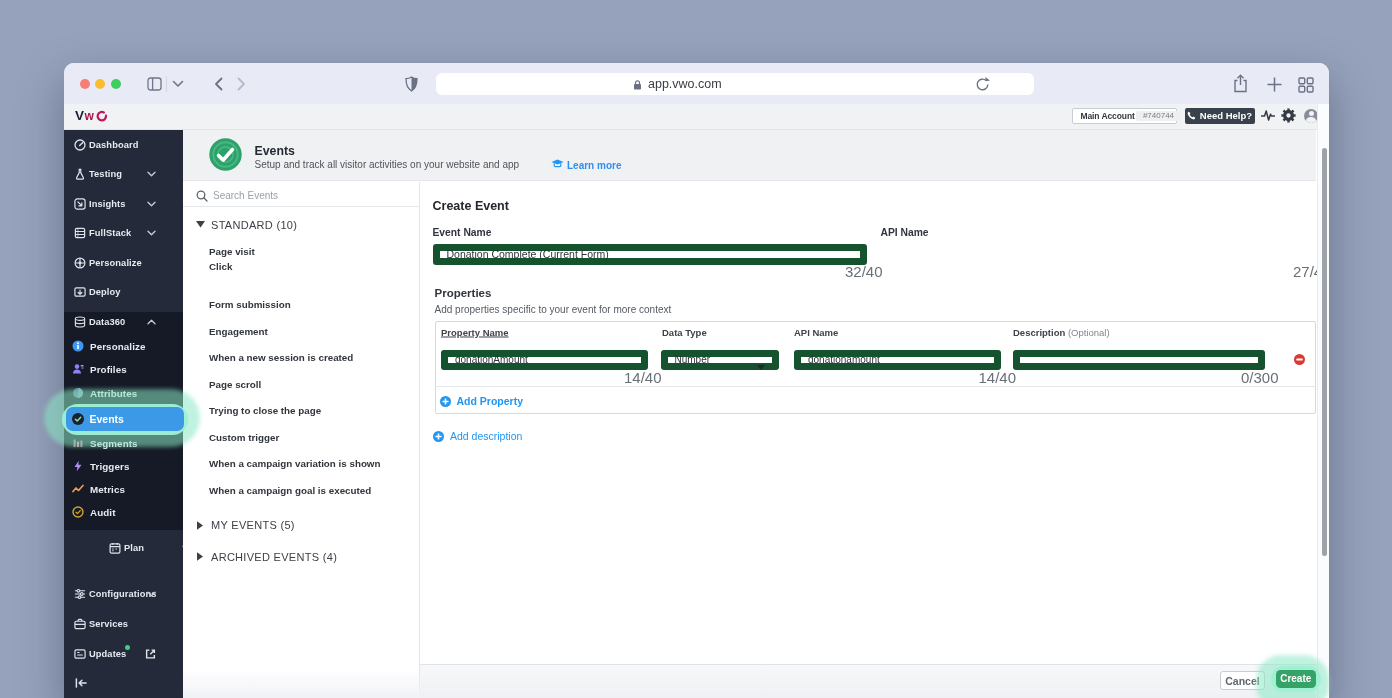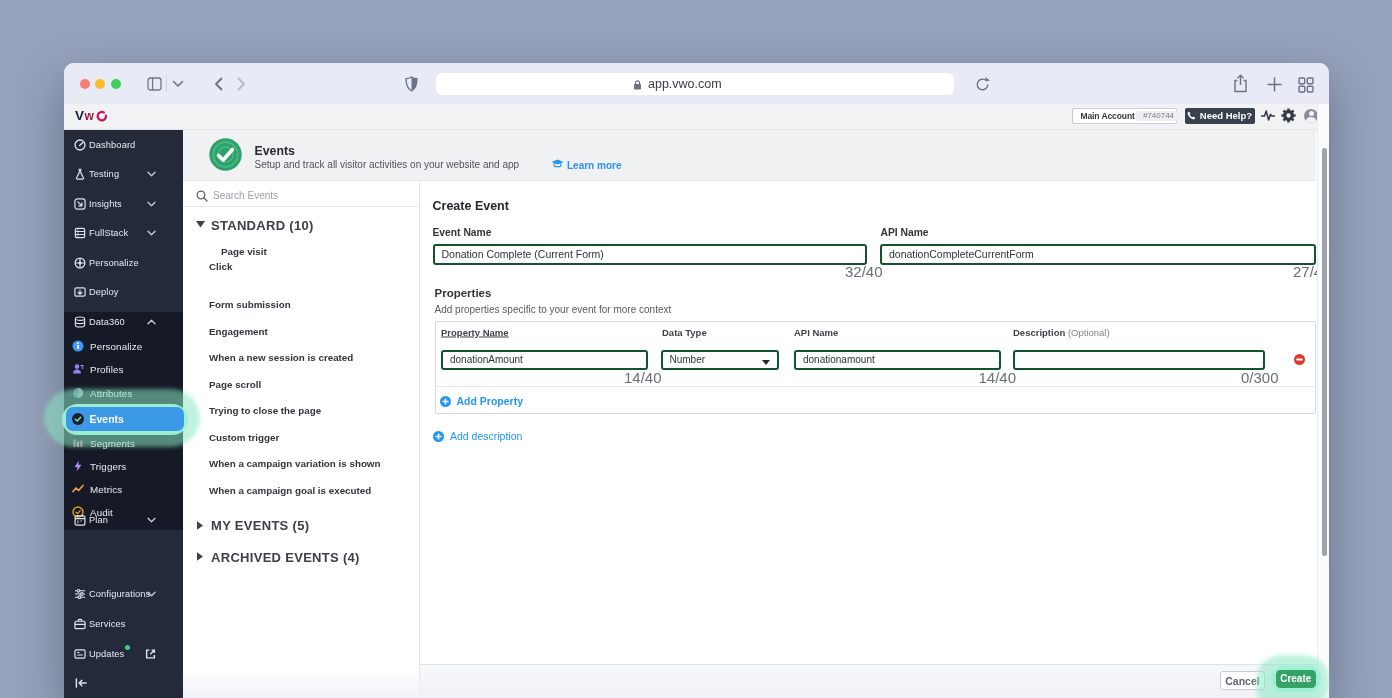--- a/index.html
+++ b/index.html
@@ -5,42 +5,42 @@
   * { margin:0; padding:0; box-sizing:border-box; }
   html,body { width:1392px; height:698px; overflow:hidden; }
   body { background:#96a2bb; font-family:"Liberation Sans",sans-serif; position:relative; }
   .abs { position:absolute; }
   #win { position:absolute; left:64px; top:63px; width:1265px; height:635px;
          border-radius:10px 10px 0 0; background:#fff; overflow:hidden;
          box-shadow:0 18px 45px rgba(25,35,60,.38); }
   
   #chrome { position:absolute; left:0; top:0; width:100%; height:41px; background:#e8eaf6; }
   .tl { position:absolute; top:16px; width:10px; height:10px; border-radius:50%; }
-  #urlbar { position:absolute; left:372px; top:10px; width:518px; height:22px; background:#fff; border-radius:6px; }
+  #urlbar { position:absolute; left:372px; top:10px; width:598px; height:22px; background:#fff; border-radius:6px; }
   
   #topbar { position:absolute; left:0; top:41px; width:100%; height:26px; background:#f1f2f4; border-bottom:1px solid #e2e4e8; }
   
   #sidebar { position:absolute; left:0; top:67px; width:119px; height:568px; background:#242a3a; }
   #d360blk { position:absolute; left:0; top:249px; width:119px; height:218px; background:#151a26; }
-  .nav { position:absolute; left:0; width:101px; height:24px; color:#e7eaf0; font-size:9.3px; font-weight:normal; letter-spacing:-0.1px; }
+  .nav { position:absolute; left:0; width:101px; height:24px; color:#e7eaf0; font-size:9.3px; font-weight:bold; letter-spacing:-0.1px; }
   .nav .txt { position:absolute; left:25px; top:50%; transform:translateY(-50%); letter-spacing:.1px; }
   .nav .ic  { position:absolute; left:9.5px; width:12px; height:12px; top:50%; transform:translateY(-50%); }
   .nav .chev { position:absolute; right:9px; top:50%; transform:translateY(-50%); width:9px; height:9px; }
   .sub .txt { left:26px; font-size:9.8px; }
   .sub .ic { left:8px; width:12px; height:12px; }
   
   #content { position:absolute; left:119px; top:67px; width:1133px; height:568px; background:#fff; }
   #hdrband,#leftpanel { }
   #hdrband { position:absolute; left:119px; top:67px; width:1133px; height:50.5px; background:#f0f1f3; border-bottom:1px solid #e4e6e9; }
   #leftpanel { position:absolute; left:119px; top:118.5px; width:236.5px; height:516.5px; border-right:1px solid #e1e4e8; }
   .levt { position:absolute; left:26px; transform:translateY(-50%); font-size:9.8px; font-weight:bold; color:#31353c; }
-  .gsec { position:absolute; left:27.5px; transform:translateY(-50%); font-size:13px; font-weight:bold; color:#3c4148; letter-spacing:.3px; }
+  .gsec { position:absolute; left:27.5px; transform:translateY(-50%); font-size:11px; font-weight:normal; color:#3c4148; letter-spacing:.3px; }
   
   .lbl { position:absolute; transform:translateY(-50%); font-size:10.3px; font-weight:bold; color:#31353c; }
-  .inp { position:absolute; border:2px solid #14532d; border-radius:3px; background:#fff; font-size:10.5px; color:#2e333a; display:flex; align-items:center; padding-left:7px; }
+  .inp { position:absolute; border:7px solid #14532d; border-radius:3px; background:#fff; font-size:10.5px; color:#2e333a; display:flex; align-items:center; padding-left:7px; }
   .cnt { position:absolute; transform:translateY(-50%); font-size:15px; color:#697076; }
   
   #gutter { position:absolute; right:0; top:41px; width:12px; height:594px; background:#fbfcfd; border-left:1px solid #e9ebee; }
   #thumb { position:absolute; right:2.5px; top:85px; width:5px; height:408px; border-radius:3px; background:#9da1a8; }
   
   #footer { position:absolute; left:355.5px; top:601px; width:896.5px; height:34px; background:linear-gradient(#f7f8fa,#eff1f4); }
   #lfade { position:absolute; left:119px; top:606px; width:236.5px; height:29px; background:linear-gradient(rgba(248,249,251,0),#f1f2f5); }
   #footline { position:absolute; left:355.5px; top:600.5px; width:896.5px; height:1px; background:#dfe2e6; }
   svg { display:block; }
 </style>
@@ -246,21 +246,21 @@
       <span class="txt">Metrics</span>
     </div>
     <div class="nav sub" style="top:438px; height:22px;">
       <svg class="ic" viewBox="0 0 12 12">
         <circle cx="6" cy="6" r="5" fill="none" stroke="#cfa52e" stroke-width="1.4"></circle>
         <path d="M4 6.2 L5.5 7.6 L8.2 4.6" fill="none" stroke="#cfa52e" stroke-width="1.3" stroke-linecap="round" stroke-linejoin="round"></path>
       </svg>
       <span class="txt">Audit</span>
     </div>
 
-    <div class="nav" style="top:445px;">
+    <div class="nav" style="top:473px;margin-left:35px;">
       <svg class="ic" viewBox="0 0 13 13">
         <rect x="1.2" y="2" width="10.6" height="10" rx="1.5" fill="none" stroke="#dfe3ea" stroke-width="1.3"></rect>
         <path d="M1.2 5 H11.8 M4 1 V3 M9 1 V3" stroke="#dfe3ea" stroke-width="1.3"></path>
         <path d="M3.5 7.5 H5 M3.5 9.5 H5 M7 7.5 H8.5" stroke="#dfe3ea" stroke-width="1.1"></path>
       </svg>
       <span class="txt">Plan</span>
       <svg class="chev" viewBox="0 0 9 9">
         <path d="M1 2.7 L4.5 6.2 L8 2.7" fill="none" stroke="#c3c9d4" stroke-width="1.4" stroke-linecap="round" stroke-linejoin="round"></path>
       </svg>
     </div>
@@ -325,21 +325,21 @@
       <circle cx="5" cy="5" r="3.8" fill="none" stroke="#5d646c" stroke-width="1.3"></circle>
       <line x1="7.8" y1="7.8" x2="11" y2="11" stroke="#5d646c" stroke-width="1.3" stroke-linecap="round"></line>
     </svg>
     <div class="abs" style="left:149px; top:132px; transform:translateY(-50%); font-size:10px; color:#9aa1a9;">Search Events</div>
     <div class="abs" style="left:119px; top:143px; width:236.5px; height:1px; background:#e5e7ea;"></div>
 
     <svg class="abs" style="left:132px; top:158px;" width="9" height="7" viewBox="0 0 9 7">
       <path d="M0 0 H9 L4.5 6.5 Z" fill="#3c4148"></path>
     </svg>
     <div class="gsec" style="left:147px; top:161.5px;">STANDARD (10)</div>
-    <div class="levt" style="left:145px; top:188px;margin-left:12px;">Page visit</div>
+    <div class="levt" style="left:145px; top:188px;">Page visit</div>
     <div class="levt" style="left:145px; top:203px;">Click</div>
     <div class="levt" style="left:145px; top:241px;">Form submission</div>
     <div class="levt" style="left:145px; top:267.5px;">Engagement</div>
     <div class="levt" style="left:145px; top:294px;">When a new session is created</div>
     <div class="levt" style="left:145px; top:320.5px;">Page scroll</div>
     <div class="levt" style="left:145px; top:347px;">Trying to close the page</div>
     <div class="levt" style="left:145px; top:373.5px;">Custom trigger</div>
     <div class="levt" style="left:145px; top:400px;">When a campaign variation is shown</div>
     <div class="levt" style="left:145px; top:426.5px;">When a campaign goal is executed</div>
     <svg class="abs" style="left:132.5px; top:457.5px;" width="6.5" height="9" viewBox="0 0 7 9">
@@ -348,21 +348,20 @@
     <div class="gsec" style="left:147px; top:462px;">MY EVENTS (5)</div>
     <svg class="abs" style="left:132.5px; top:489px;" width="6.5" height="9" viewBox="0 0 7 9">
       <path d="M0 0 L6.5 4.5 L0 9 Z" fill="#3c4148"></path>
     </svg>
     <div class="gsec" style="left:147px; top:493.5px;">ARCHIVED EVENTS (4)</div>
 
     <div class="abs" style="left:368.5px; top:136px; font-size:12.5px; font-weight:bold; color:#24282e;">Create Event</div>
     <div class="lbl" style="left:368.5px; top:169px;">Event Name</div>
     <div class="lbl" style="left:816.5px; top:169px;">API Name</div>
     <div class="inp" style="left:368.5px; top:180.5px; width:434.5px; height:21.5px;">Donation Complete (Current Form)</div>
-    <div class="inp" style="left:816px; top:180.5px; width:436px; height:21.5px;">donationCompleteCurrentForm</div>
     <div class="cnt" style="left:781px; top:207.5px;">32/40</div>
     <div class="cnt" style="left:1229px; top:207.5px;">27/40</div>
 
     <div class="abs" style="left:370.5px; top:223.5px; font-size:11.5px; font-weight:bold; color:#31353c;">Properties</div>
     <div class="abs" style="left:370.5px; top:240.5px; font-size:10px; color:#555b63;">Add properties specific to your event for more context</div>
 
     <div class="abs" style="left:370.5px; top:258px; width:881px; height:92.5px; border:1px solid #d5d8dd; border-radius:2px;"></div>
     <div class="abs" style="left:377px; top:268.5px; transform:translateY(-50%); font-size:9.5px; font-weight:bold; color:#3e434a;text-decoration:underline;">Property Name</div>
     <div class="abs" style="left:598px; top:268.5px; transform:translateY(-50%); font-size:9.5px; font-weight:bold; color:#3e434a;">Data Type</div>
     <div class="abs" style="left:730px; top:268.5px; transform:translateY(-50%); font-size:9.5px; font-weight:bold; color:#3e434a;">API Name</div>

